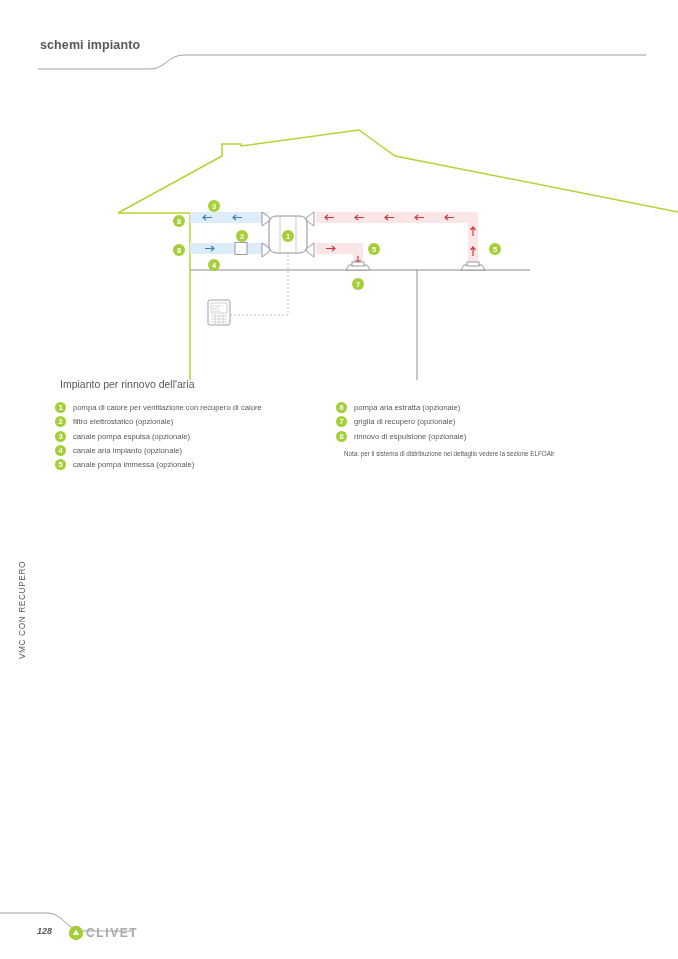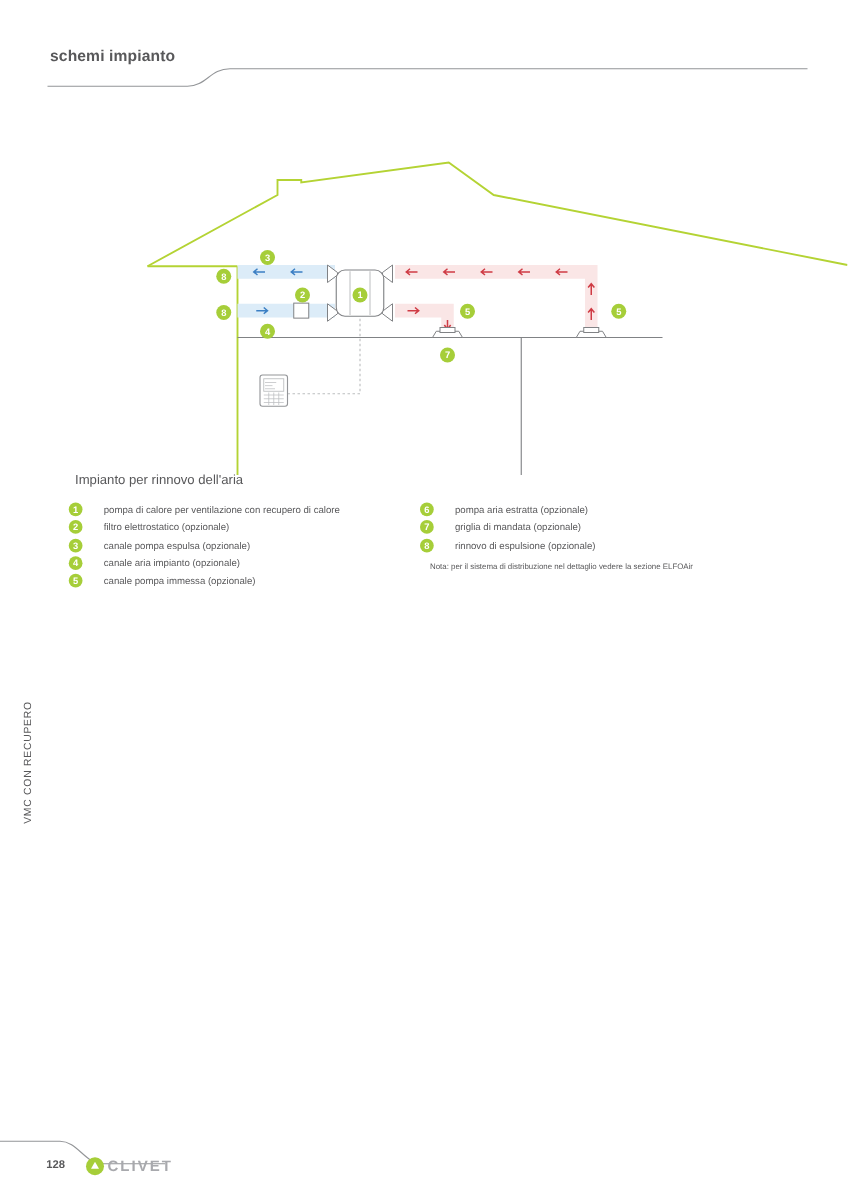--- a/index.html
+++ b/index.html
@@ -19,36 +19,36 @@
   .legend{position:absolute;left:0;top:378px;width:678px;}
   .legend-title{position:absolute;left:60px;top:0px;font-size:10.5px;
        font-weight:normal;color:#58585a;}
   .legend-col{position:absolute;top:24px;}
   .legend-col.left{left:55px;width:280px;}
   .legend-col.right{left:336px;width:300px;}
   .legend-row{position:relative;height:14.3px;}
   .lg-badge{position:absolute;left:0;top:0px;width:11px;height:11px;
        border-radius:50%;background:#a6ce39;color:#ffffff;font-size:7.5px;
        line-height:11px;text-align:center;font-weight:bold;}
-  .lg-text{position:absolute;left:28px;top:0px;font-size:7.7px;
+  .lg-text{position:absolute;left:18px;top:0px;font-size:7.7px;
        line-height:11px;color:#58585a;white-space:nowrap;}
   .legend-note{position:absolute;left:344px;top:72px;font-size:6.3px;
        color:#58585a;white-space:nowrap;}
 
   
   .side-label{position:absolute;left:4px;top:548px;width:16px;height:130px;}
   .side-label span{position:absolute;left:-47px;top:57px;width:130px;
        display:block;text-align:center;transform:rotate(-90deg);
        font-size:8.3px;letter-spacing:.6px;color:#58585a;white-space:nowrap;}
 
   
   .footer{position:absolute;left:0;top:900px;width:678px;height:59px;}
   .footer-rule{position:absolute;left:0;top:0;width:220px;height:36px;}
   .page-number{position:absolute;left:37px;top:926px;font-size:9px;
-       font-weight:bold;color:#58585a;}
+       font-weight:bold;color:#58585a;font-style:italic;}
   .brand{position:absolute;left:68px;top:925px;height:16px;}
   .brand-text{position:absolute;left:18px;top:1px;font-size:12px;
        font-weight:bold;letter-spacing:1.6px;color:#a8a9ad;}
 </style>
 </head>
 <body>
 
 <div class="page-header">
   <div class="header-title">schemi impianto</div>
   <svg class="header-rule" viewBox="0 0 678 18" preserveAspectRatio="none">
@@ -200,21 +200,21 @@
         <span class="lg-text">canale pompa immessa (opzionale)</span>
       </div>
     </div>
   <div class="legend-col right" id="legend-right">
       <div class="legend-row">
         <span class="lg-badge">6</span>
         <span class="lg-text">pompa aria estratta (opzionale)</span>
       </div>
       <div class="legend-row">
         <span class="lg-badge">7</span>
-        <span class="lg-text">griglia di mandata (opzionale)</span>
+        <span class="lg-text">griglia di recupero (opzionale)</span>
       </div>
       <div class="legend-row">
         <span class="lg-badge">8</span>
         <span class="lg-text">rinnovo di espulsione (opzionale)</span>
       </div>
     </div>
   <div class="legend-note">Nota: per il sistema di distribuzione nel dettaglio vedere la sezione ELFOAir</div>
 </div>
 
 <div class="side-label">

